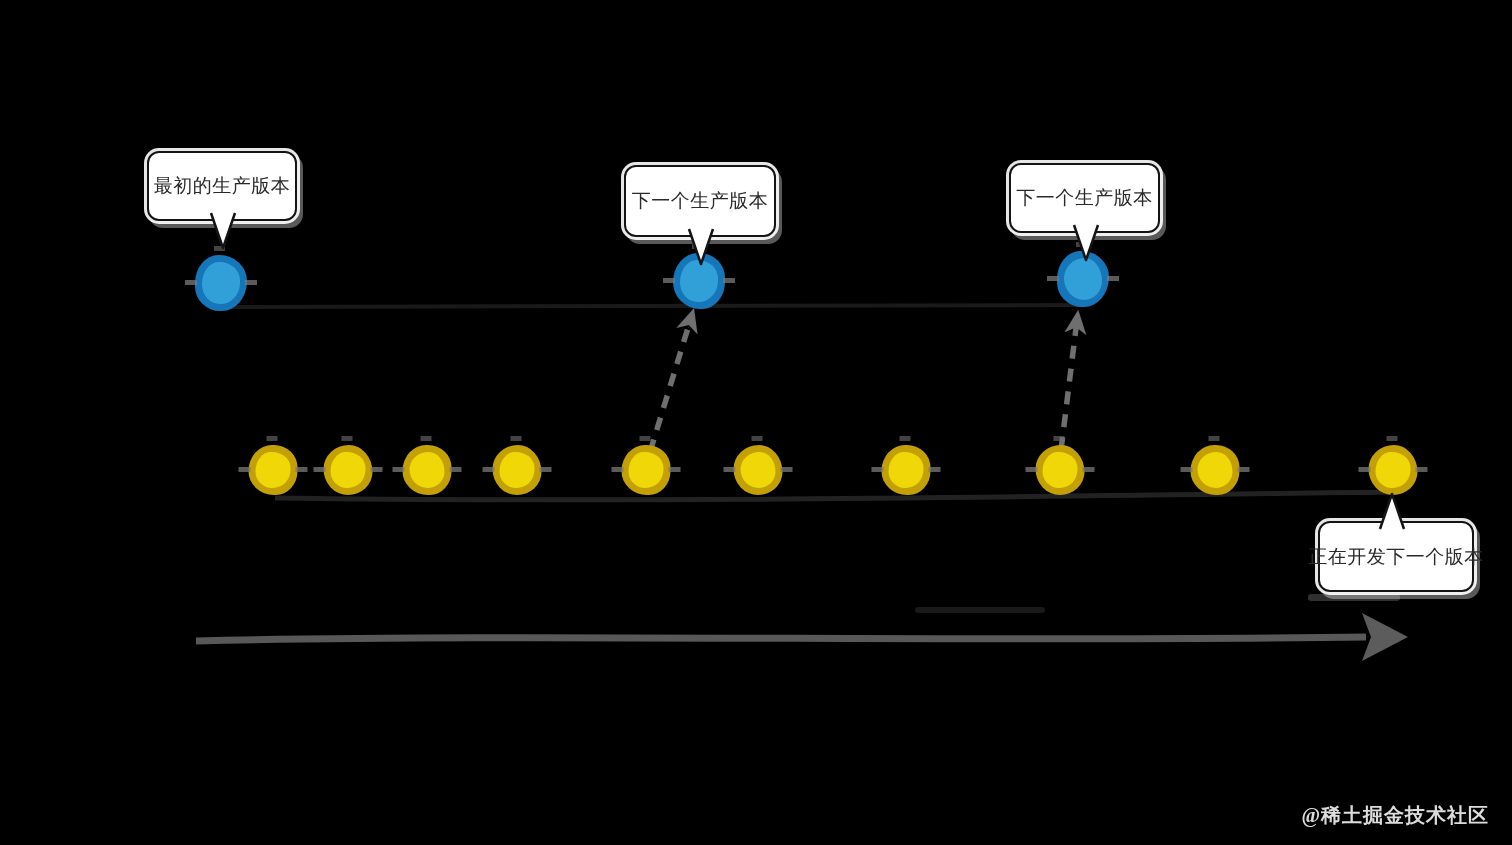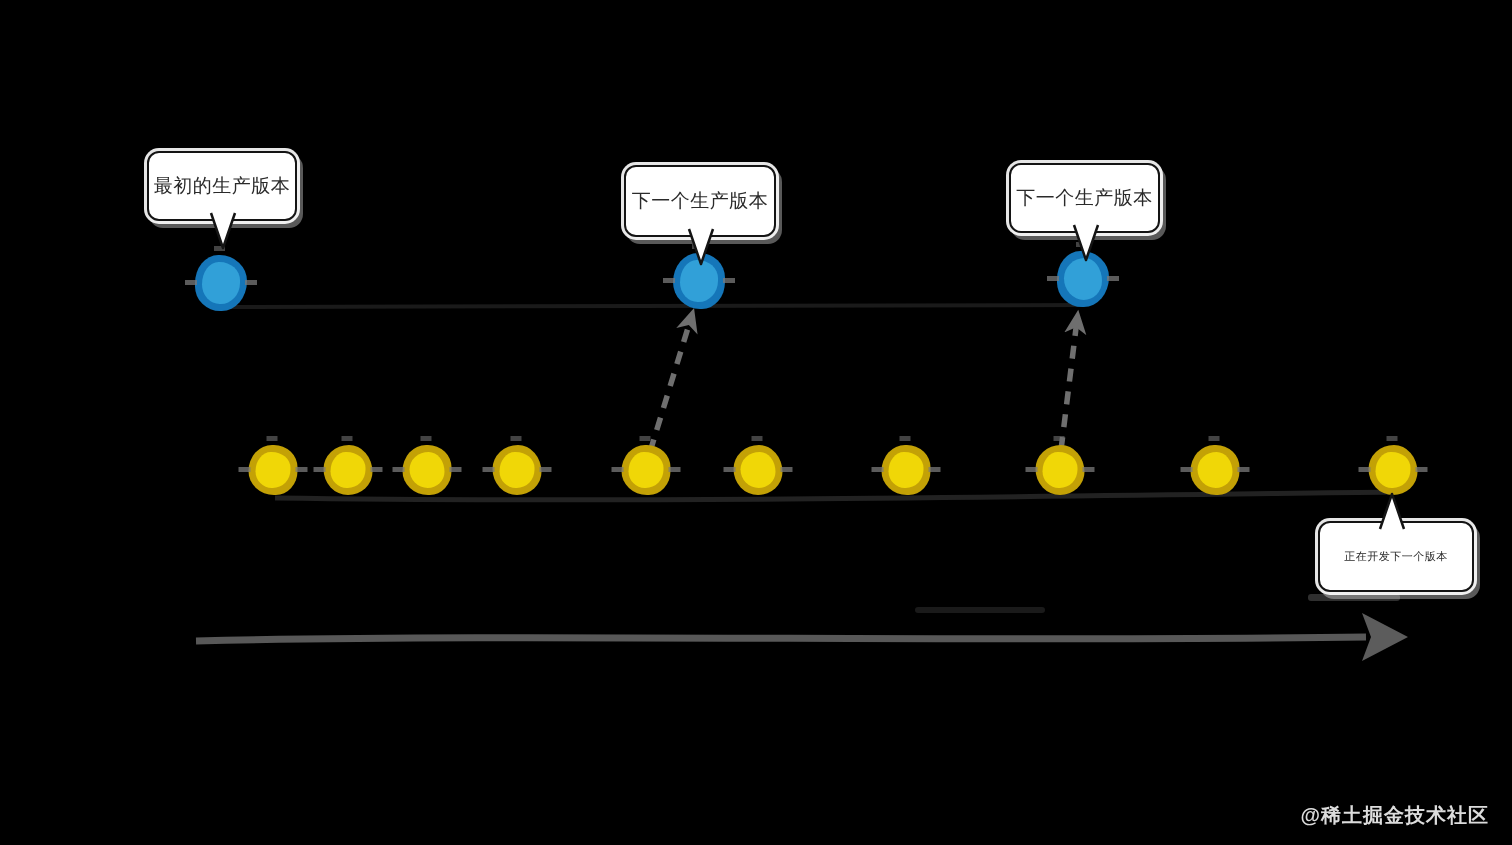--- a/index.html
+++ b/index.html
@@ -1,17 +1,17 @@
 <!DOCTYPE html>
 <html style="--production-node-outer: #1576b9; --production-node-inner: #31a0d8; --dev-node-outer: #c3a106; --dev-node-inner: #f0d707; --arrow-gray: #6f6f6f; --timeline-gray: #5c5c5c; --bubble-fill: #ffffff; --bubble-border: #141414; --bubble-text: #2a2a2a;"><head>
 <meta charset="utf-8">
 <style>
   html,body{margin:0;padding:0;background:#000;}
   body{font-family:"Liberation Sans","DejaVu Sans",sans-serif;}
-  #canvas{position:relative;width:1512px;height:845px;background:#000;overflow:hidden;}
+  #canvas{position:relative;width:1512px;height:845px;background:#000;overflow:hidden;font-family:Liberation Serif, serif;}
 
   
   #connectors{position:absolute;left:0;top:0;z-index:1;}
   .faint-branch{stroke:#1a1a1a;stroke-width:4;fill:none;}
   .faint-dev-branch{stroke:#262626;stroke-width:5;fill:none;opacity:.9;}
   .dashed-arrow{stroke:var(--arrow-gray);stroke-width:5.5;stroke-dasharray:13 10;fill:none;}
   .dash-arrow-fill{fill:var(--arrow-gray);}
   .timeline{stroke:var(--timeline-gray);stroke-width:7;fill:none;opacity:.96;}
   .timeline-head{fill:var(--timeline-gray);}
 
@@ -37,21 +37,21 @@
 
   
   .bubble{position:absolute;z-index:3;background:var(--bubble-fill);
     border:2.5px solid var(--bubble-border);border-radius:12px;
     box-shadow:0 0 0 3px rgba(255,255,255,.9), 4px 5px 0 2px rgba(255,255,255,.35);
     display:flex;align-items:center;justify-content:center;
     color:var(--bubble-text);font-size:19px;letter-spacing:.5px;white-space:nowrap;}
   #bubble-initial{left:147px;top:151px;width:146px;height:66px;}
   #bubble-next1{left:624px;top:165px;width:148px;height:68px;}
   #bubble-next2{left:1009px;top:163px;width:147px;height:66px;}
-  #bubble-dev{left:1318px;top:521px;width:152px;height:67px;font-size:11px;}
+  #bubble-dev{left:1318px;top:521px;width:152px;height:67px;font-size:19px;}
   .tail{position:absolute;overflow:visible;}
   .tail.down{bottom:-30px;}
   .tail.up{top:-30px;}
   #bubble-initial .tail{left:53px;}
   #bubble-next1 .tail{left:54px;}
   #bubble-next2 .tail{left:54px;}
   #bubble-dev .tail{left:51px;}
   .tail path{fill:var(--bubble-fill);stroke:var(--bubble-border);stroke-width:2.5;stroke-linejoin:round;}
 
   

